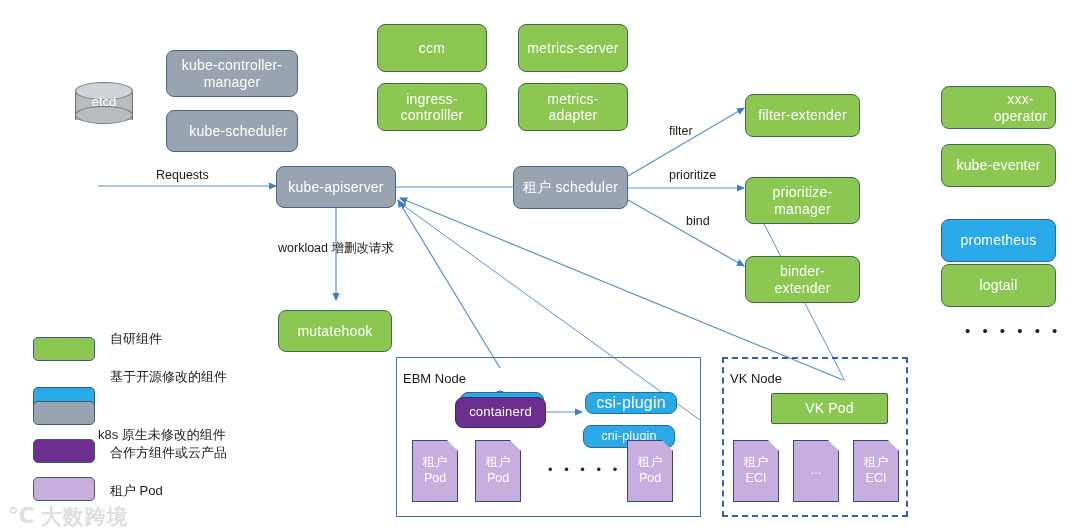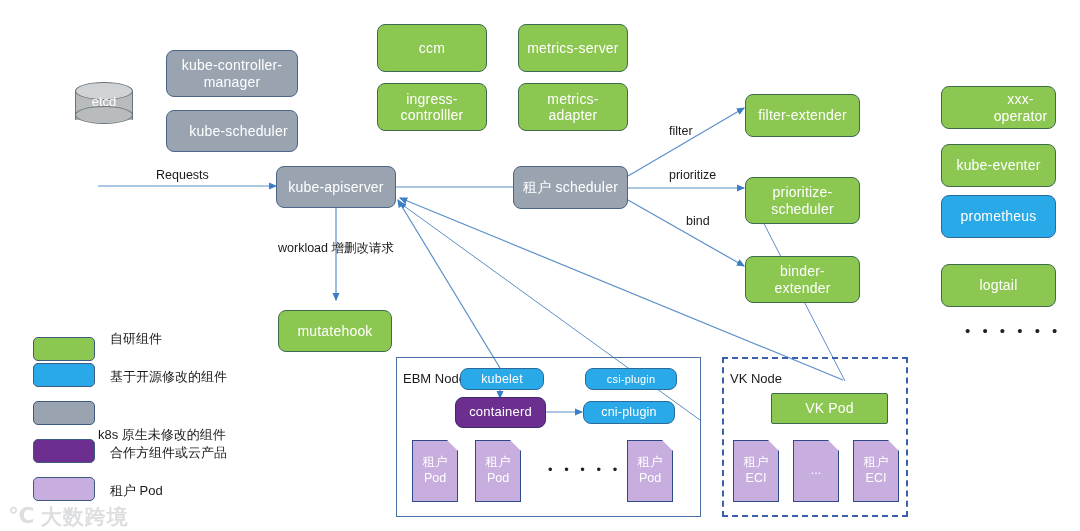--- a/index.html
+++ b/index.html
@@ -33,21 +33,21 @@
     text-align: center;
     border-radius: 8px;
     border: 1px solid #3d5a80;
     color: #ffffff;
     font-size: 14px;
     line-height: 1.15;
     letter-spacing: .2px;
     white-space: pre-line;
   }
   .green  { background: #8cc751; border-color: #3f6b4d; margin-top: 12px; }
-  .blue   { background: #2aa9e8; border-color: #2b6a9b; }
+  .blue   { background: #2aa9e8; border-color: #2b6a9b; margin-top: 24px; }
   .gray   { background: #9aa4b0; border-color: #4a6585; }
   .purple { background: #6d2f8f; border-color: #3c2a6b; }
   .lilac  { background: #c8aede; border-color: #2f4a8a; color: #ffffff; }
 
   
   .cylinder {
     position: absolute;
     width: 58px; height: 44px;
   }
   .cyl-body {
@@ -235,41 +235,41 @@
 
   <div class="node green" style="left:377px; top:12px; width:110px; height:48px;">ccm</div>
   <div class="node green" style="left:518px; top:12px; width:110px; height:48px;">metrics-server</div>
   <div class="node green" style="left:377px; top:71px; width:110px; height:48px;">ingress-
 controlller</div>
   <div class="node green" style="left:518px; top:71px; width:110px; height:48px;">metrics-
 adapter</div>
 
   <div class="node green" style="left:745px; top:82px; width:115px; height:43px;">filter-extender</div>
   <div class="node green" style="left:745px; top:165px; width:115px; height:47px;">prioritize-
-scheduler</div>
+manager</div>
   <div class="node green" style="left:745px; top:244px; width:115px; height:47px;">binder-
 extender</div>
 
   <div class="node green" style="left:941px; top:74px; width:115px; height:43px;padding-left:44px;">xxx-operator</div>
   <div class="node green" style="left:941px; top:132px; width:115px; height:43px;">kube-eventer</div>
   <div class="node blue" style="left:941px; top:195px; width:115px; height:43px;">prometheus</div>
   <div class="node green" style="left:941px; top:252px; width:115px; height:43px;">logtail</div>
   <div class="ellipsis" style="left:965px; top:322px;">• • • • • •</div>
 
   <div class="edge-label" style="left:156px; top:168px;">Requests</div>
   <div class="edge-label" style="left:278px; top:240px;">workload 增删改请求</div>
   <div class="edge-label" style="left:669px; top:124px;">filter</div>
   <div class="edge-label" style="left:669px; top:168px;">prioritize</div>
   <div class="edge-label" style="left:686px; top:214px;">bind</div>
 
   <div class="group group-solid" style="left:396px; top:357px; width:305px; height:160px;"></div>
   <div class="group-title" style="left:403px; top:371px;">EBM Node</div>
 
   <div class="node blue" style="left:460px; top:368px; width:84px; height:22px; font-size:12.5px;">kubelet</div>
-  <div class="node blue" style="left:585px; top:368px; width:92px; height:22px; font-size:11px;">csi-plugin</div>
+  <div class="node blue" style="left:585px; top:368px; width:92px; height:22px; font-size:16px;">csi-plugin</div>
   <div class="node purple" style="left:455px; top:397px; width:91px; height:31px; font-size:13px;">containerd</div>
   <div class="node blue" style="left:583px; top:401px; width:92px; height:23px; font-size:12.5px;">cni-plugin</div>
 
   <div class="pod" style="left:412px; top:440px; width:46px; height:62px;">租户
 Pod</div>
   <div class="pod" style="left:475px; top:440px; width:46px; height:62px;">租户
 Pod</div>
   <div class="ellipsis" style="left:548px; top:462px; font-size:13px;">• • • • • •</div>
   <div class="pod" style="left:627px; top:440px; width:46px; height:62px;">租户
 Pod</div>

